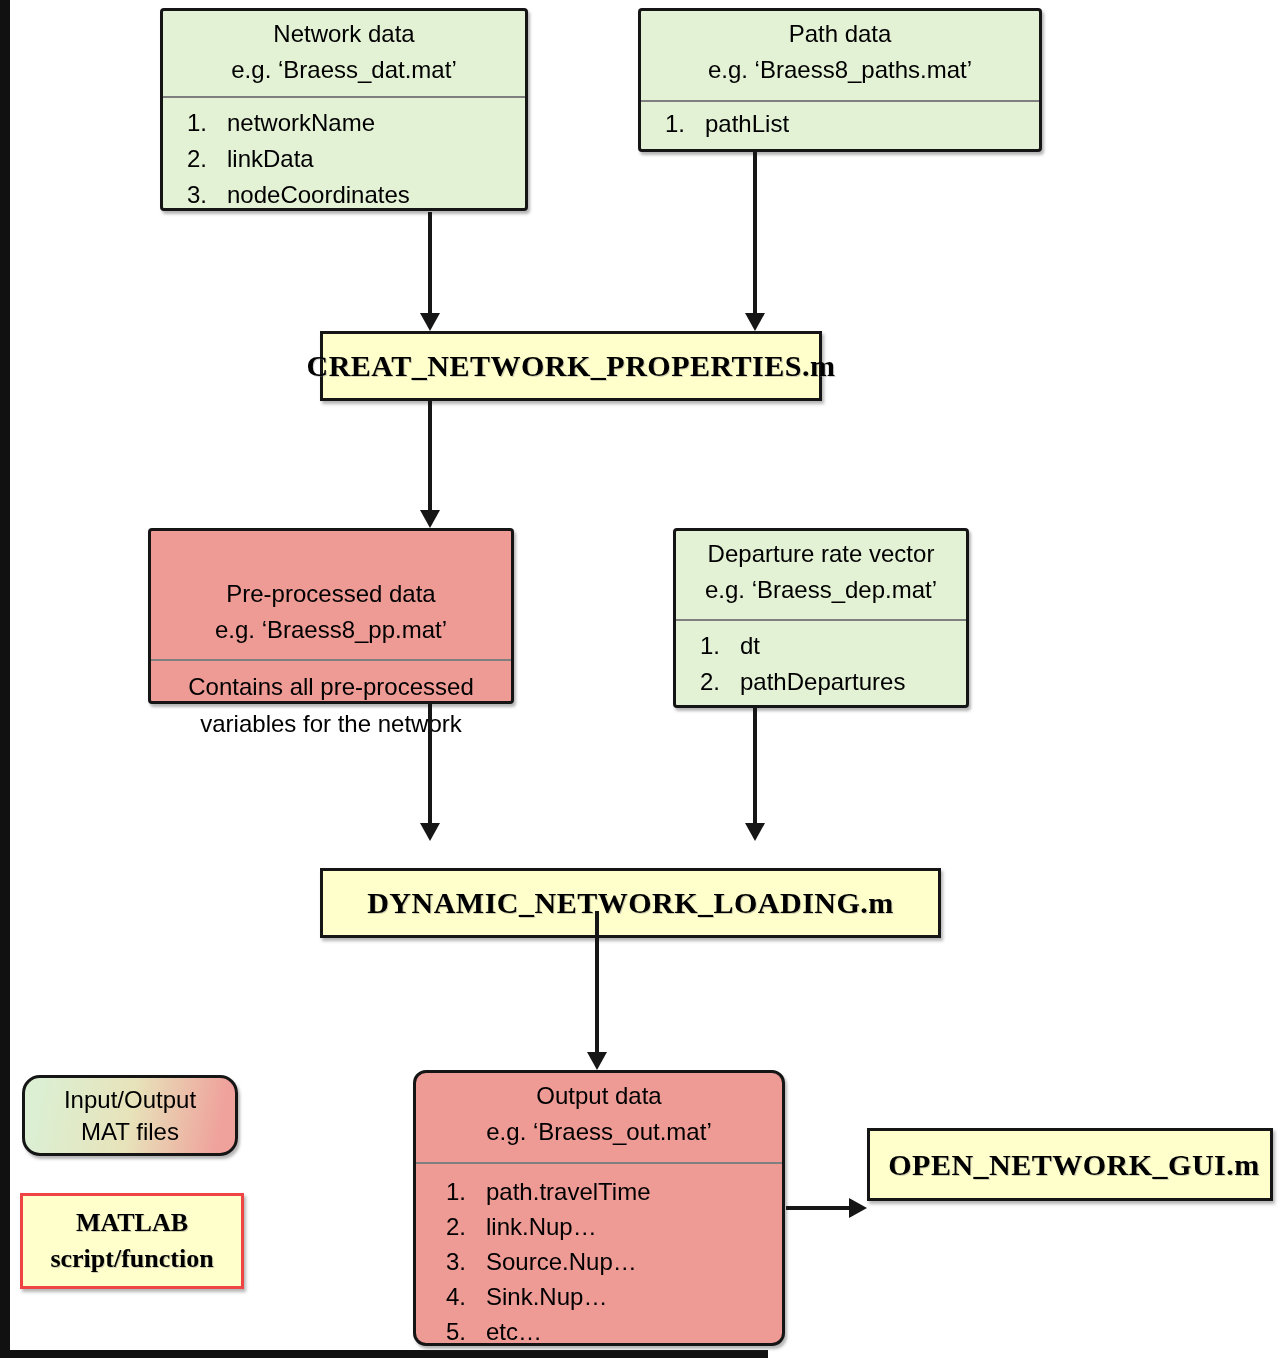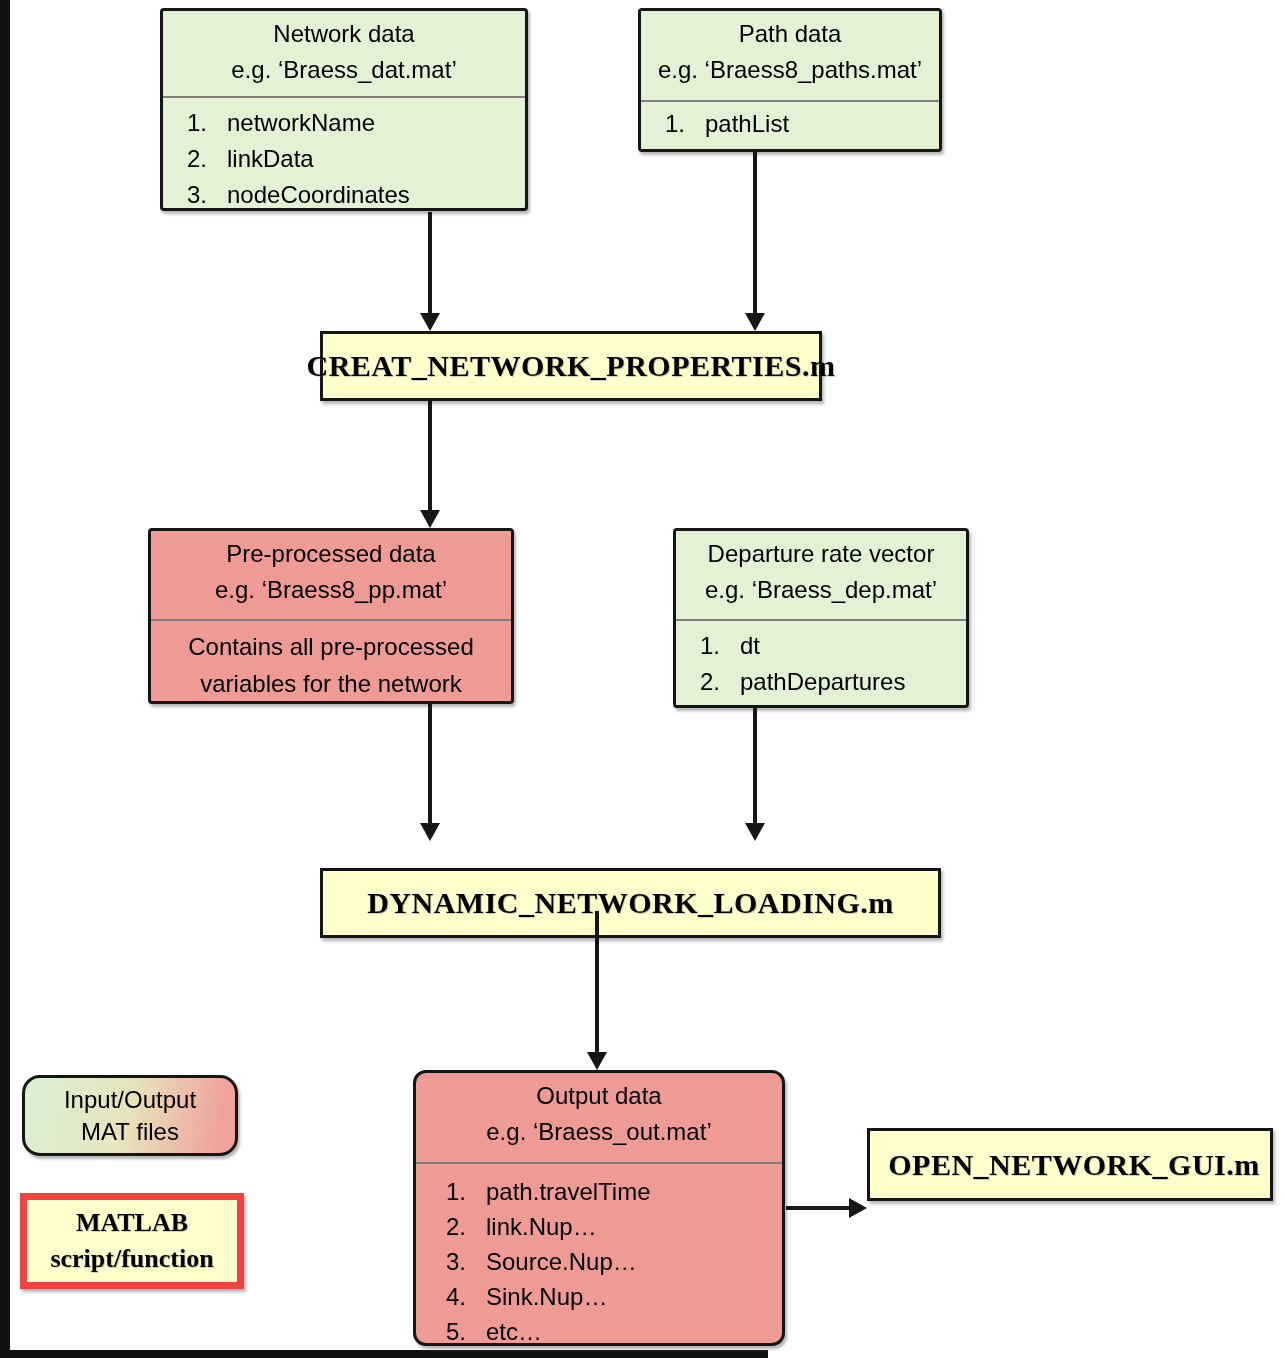--- a/index.html
+++ b/index.html
@@ -48,21 +48,21 @@
   
   .key-title{position:absolute;font-size:33px;line-height:36px;}
   .key-io{
     position:absolute;box-sizing:border-box;border:3px solid #151515;border-radius:18px;
     background:linear-gradient(100deg,#dcefd2 8%,#e7e3ba 50%,#efa19b 92%);
     box-shadow:2px 3px 3px rgba(120,120,120,.55);
     display:flex;flex-direction:column;align-items:center;justify-content:center;
     font-size:24px;line-height:32px;text-align:center;
   }
   .key-script{
-    position:absolute;box-sizing:border-box;border:7px solid #ef4444;
+    position:absolute;box-sizing:border-box;border:3px solid #ef4444;
     background:var(--script-yellow,#ffffcc);
     box-shadow:2px 3px 3px rgba(120,120,120,.55);
     display:flex;flex-direction:column;align-items:center;justify-content:center;
     font-family:"Liberation Serif","DejaVu Serif",serif;font-weight:bold;
     font-size:26px;line-height:36px;text-align:center;
     text-shadow:1px 1px 0 rgba(120,120,120,.35);
   }
 </style>
 </head>
 <body>
@@ -86,39 +86,39 @@
         <span class="n">2.</span>
         <span>linkData</span>
       </div>
       <div class="li">
         <span class="n">3.</span>
         <span>nodeCoordinates</span>
       </div>
     </div>
   </div>
 
-  <div class="rbox" style="left:638px;top:8px;width:304px;height:144px;">
+  <div class="rbox" style="left:638px;top:8px;width:404px;height:144px;">
     <div class="hdr" style="height:84px;">
       <div>Path data</div>
       <div>e.g. ‘Braess8_paths.mat’</div>
     </div>
     <div class="body" style="padding-left:24px;padding-top:4px;">
       <div class="li">
         <span class="n">1.</span>
         <span>pathList</span>
       </div>
     </div>
   </div>
 
   <div class="sbox" style="left:320px;top:331px;width:502px;height:70px;">
     <span>CREAT_NETWORK_PROPERTIES.m</span>
   </div>
 
   <div class="rbox red" style="left:148px;top:528px;width:366px;height:176px;">
-    <div class="hdr" style="height:83px;">
+    <div class="hdr" style="height:83px;margin-top:40px;">
       <div>Pre-processed data</div>
       <div>e.g. ‘Braess8_pp.mat’</div>
     </div>
     <div class="body centerbody">
       <div>Contains all pre-processed</div>
       <div>variables for the network</div>
     </div>
   </div>
 
   <div class="rbox" style="left:673px;top:528px;width:296px;height:180px;">

